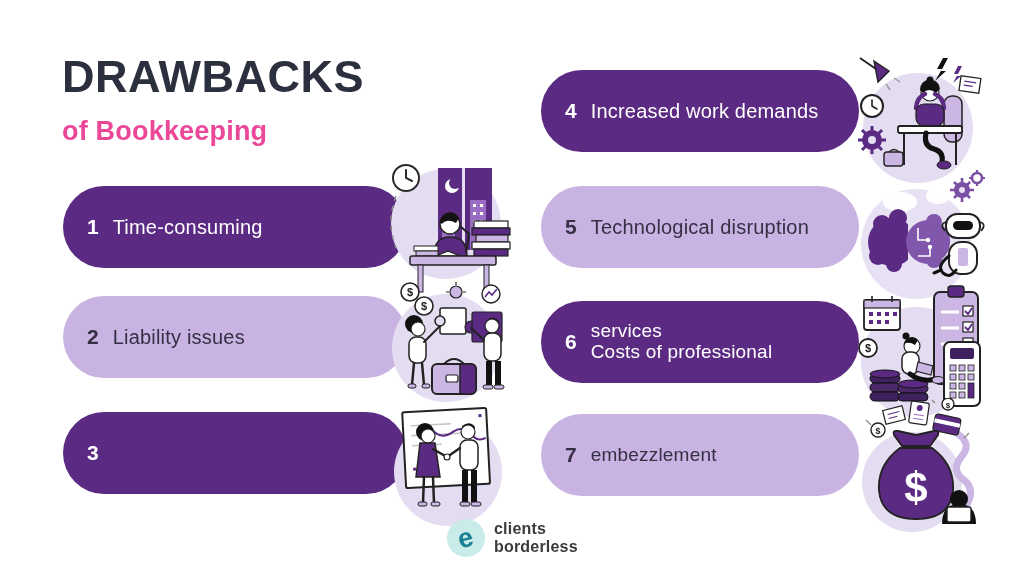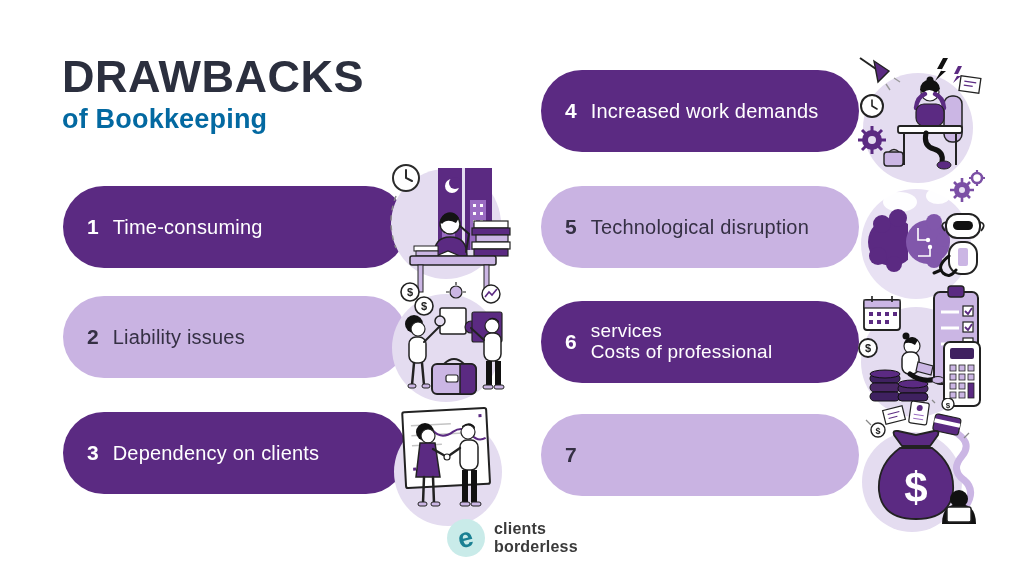--- a/index.html
+++ b/index.html
@@ -4,21 +4,21 @@
 <style>
   * { margin:0; padding:0; box-sizing:border-box; }
   html,body { background:#ffffff; }
   .canvas {
     position:relative; width:1024px; height:576px; background:#ffffff;
     font-family:"Liberation Sans", sans-serif; overflow:hidden;padding-left:36px;
   }
   
   .title-block { position:absolute; left:62px; top:54px; }
   .title-main { font-size:45px; font-weight:700; color:#2b2f3e; letter-spacing:0.5px; line-height:1.04; }
-  .title-sub  { font-size:27px; font-weight:600; color:#0369a1; margin-top:3px; letter-spacing:0.2px; }
+  .title-sub  { font-size:27px; font-weight:600; color:#ec4899; margin-top:15px; letter-spacing:0.2px; }
 
   
   .pill {
     position:absolute; height:82px; border-radius:41px;
     display:flex; align-items:center; padding:0 24px; gap:14px;
   }
   .pill.dark  { background:#5b2a82; color:#ffffff; }
   .pill.light { background:#c9b3e2; color:#353044; }
   .num   { font-size:21px; font-weight:700; flex:0 0 auto; }
   .label { font-size:20px; font-weight:500; letter-spacing:0.2px; line-height:1.1; }
@@ -163,21 +163,20 @@
         <path d="M68 84 q10 -10 20 0" fill="none" stroke="#222" stroke-width="2"></path>
         <rect x="56" y="84" width="44" height="30" rx="5" fill="#cbb6e4" stroke="#222" stroke-width="2"></rect>
         <path d="M84 84 h11 a5 5 0 0 1 5 5 v20 a5 5 0 0 1 -5 5 h-11 z" fill="#5b2a82" stroke="#222" stroke-width="1.5"></path>
         <rect x="70" y="95" width="12" height="7" rx="2" fill="#fff" stroke="#222" stroke-width="1.2"></rect>
       </g>
     </svg>
   </div>
 
   <div class="pill dark p3">
     <span class="num">3</span>
-    <span class="label">Dependency on clients</span>
   </div>
   <div class="illus il3">
     <svg viewBox="0 0 140 140">
       <circle cx="72" cy="76" r="54" fill="#e4dcf0"></circle>
       <g transform="rotate(-3 70 50)">
         <rect x="28" y="14" width="84" height="76" rx="2" fill="#fff" stroke="#222" stroke-width="2"></rect>
         <path d="M36 28 h40 M36 38 h52 M36 48 h30" stroke="#c4c4c4" stroke-width="1.5"></path>
         <path d="M58 34 q8 10 20 2 q10 -6 18 4 q6 8 14 4" stroke="#5b2a82" stroke-width="2" fill="none"></path>
         <rect x="104" y="20" width="3" height="3" fill="#5b2a82"></rect>
         <rect x="98" y="58" width="3" height="3" fill="#5b2a82"></rect>
@@ -376,20 +375,21 @@
             <rect x="113" y="108" width="6" height="6"></rect>
         </g>
         <rect x="122" y="99" width="6" height="15" fill="#5b2a82" stroke="#222" stroke-width="0.8"></rect>
       </g>
     </svg>
   </div>
 
   <div class="pill light p7">
     <span class="num">7</span>
     <span class="label two-line">
+      <span class="line">embezzlement</span>
     </span>
   </div>
   <div class="illus il7">
     <svg viewBox="0 0 140 140">
       <circle cx="66" cy="84" r="50" fill="#e4dcf0"></circle>
       <path d="M112 36 q14 10 4 22 q-12 14 2 24 q12 10 2 26" stroke="#cbb6e4" stroke-width="7" fill="none" stroke-linecap="round"></path>
       <g>
         <rect x="38" y="10" width="20" height="14" fill="#fff" stroke="#222" stroke-width="1.2" transform="rotate(-14 48 17)"></rect>
         <path d="M42 15 h12 M42 19 h9" stroke="#5b2a82" stroke-width="1" transform="rotate(-14 48 17)"></path>
         <rect x="64" y="4" width="18" height="22" rx="2" fill="#fff" stroke="#222" stroke-width="1.2" transform="rotate(8 73 15)"></rect>

